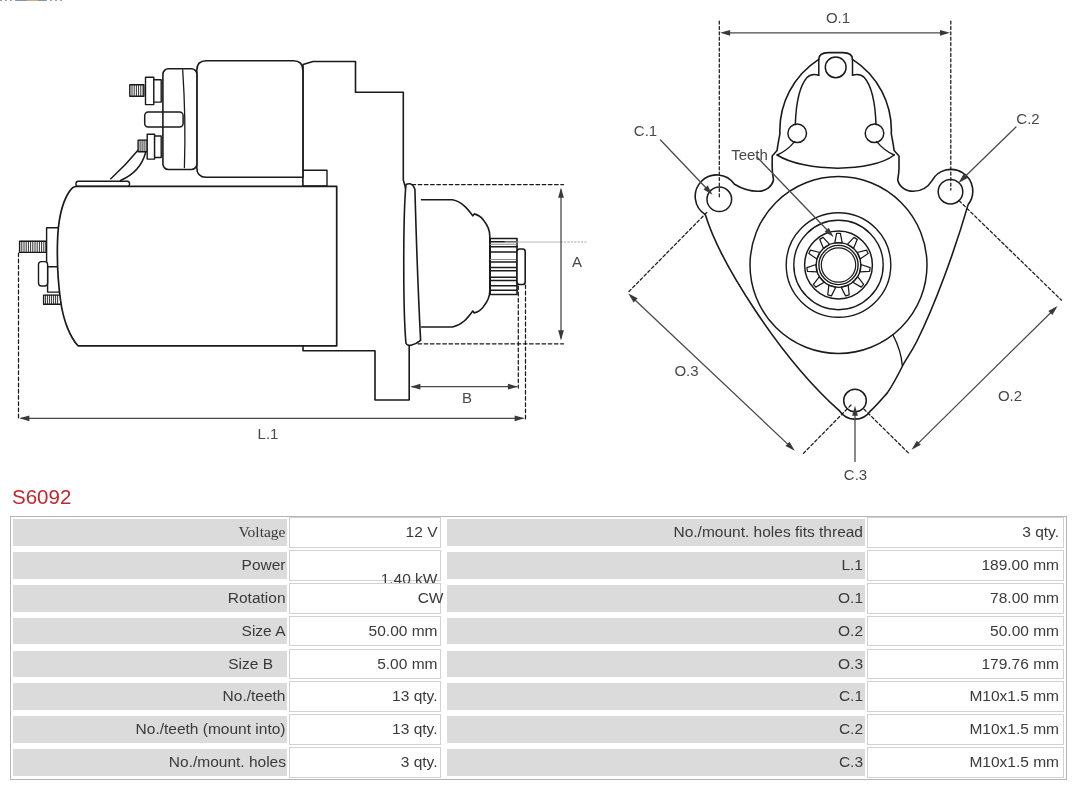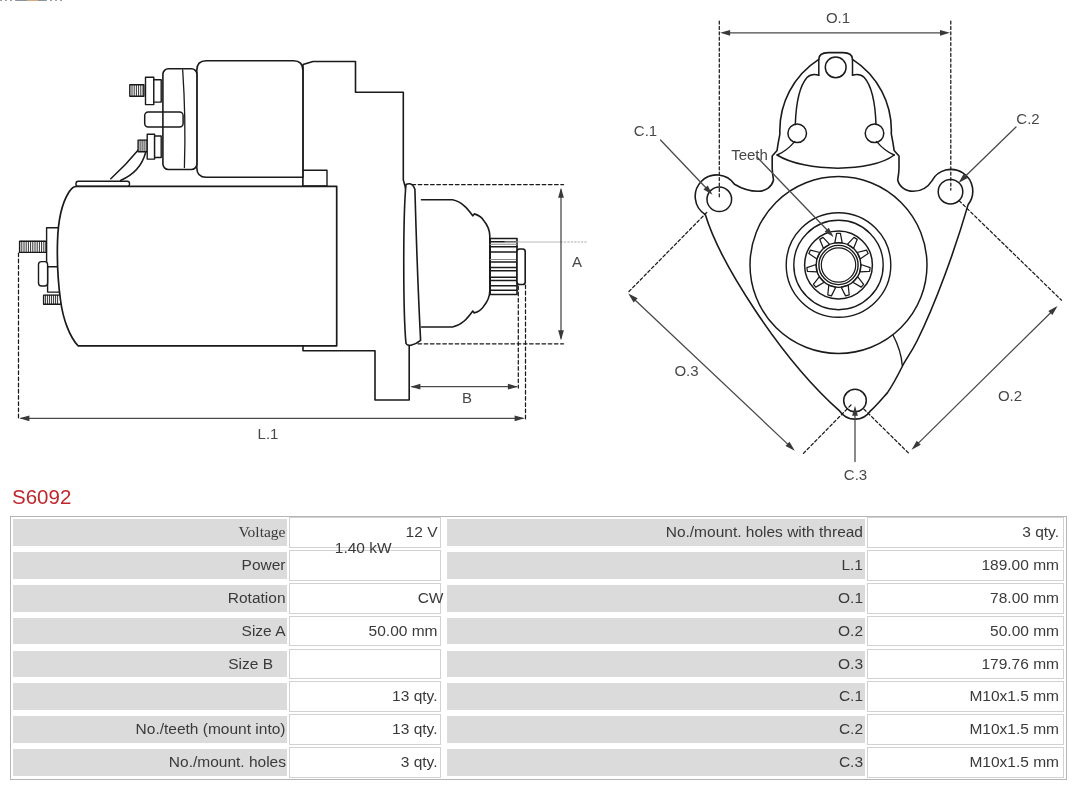--- a/index.html
+++ b/index.html
@@ -247,27 +247,27 @@
   </svg>
 
   <div style="position:absolute;left:12px;top:485px;color:#c0272d;font-size:20.5px;">S6092</div>
 
   <div style="position:absolute;left:10px;top:516px;width:1057px;height:264px;border:1px solid #b5b5b5;box-sizing:border-box;"></div>
   <div class="cellg" style="left:13px;top:519.0px;width:274px;height:26.9px;"></div>
   <div class="lt" style="left:13px;top:519.0px;width:272.5px;line-height:26.9px;font-family:Liberation Serif, serif;">Voltage</div>
   <div class="cellw" style="left:289px;top:517.0px;width:152px;height:30.9px;"></div>
   <div class="lt" style="left:289px;top:517.0px;width:148.5px;line-height:30.9px;">12 V</div>
   <div class="cellg" style="left:447px;top:519.0px;width:417.5px;height:26.9px;"></div>
-  <div class="lt" style="left:447px;top:519.0px;width:416px;line-height:26.9px;">No./mount. holes with thread</div>
+  <div class="lt" style="left:447px;top:519.0px;width:416px;line-height:26.9px;">No./mount. holes fits thread</div>
   <div class="cellw" style="left:866.5px;top:517.0px;width:197.5px;height:30.9px;"></div>
   <div class="lt" style="left:866.5px;top:517.0px;width:192.5px;line-height:30.9px;">3 qty.</div>
   <div class="cellg" style="left:13px;top:551.9px;width:274px;height:26.9px;"></div>
   <div class="lt" style="left:13px;top:551.9px;width:272.5px;line-height:26.9px;">Power</div>
   <div class="cellw" style="left:289px;top:549.9px;width:152px;height:30.9px;"></div>
-  <div class="lt" style="left:289px;top:533px;width:148.5px;line-height:30.9px;text-align:center;">1.40 kW</div>
+  <div class="lt" style="left:289px;top:564px;width:148.5px;line-height:30.9px;">1.40 kW</div>
   <div class="cellg" style="left:447px;top:551.9px;width:417.5px;height:26.9px;"></div>
   <div class="lt" style="left:447px;top:551.9px;width:416px;line-height:26.9px;">L.1</div>
   <div class="cellw" style="left:866.5px;top:549.9px;width:197.5px;height:30.9px;"></div>
   <div class="lt" style="left:866.5px;top:549.9px;width:192.5px;line-height:30.9px;">189.00 mm</div>
   <div class="cellg" style="left:13px;top:584.8px;width:274px;height:26.9px;"></div>
   <div class="lt" style="left:13px;top:584.8px;width:272.5px;line-height:26.9px;">Rotation</div>
   <div class="cellw" style="left:289px;top:582.8px;width:152px;height:30.9px;"></div>
   <div class="lt" style="left:289px;top:582.8px;width:148.5px;line-height:30.9px;margin-left:6px;">CW</div>
   <div class="cellg" style="left:447px;top:584.8px;width:417.5px;height:26.9px;"></div>
   <div class="lt" style="left:447px;top:584.8px;width:416px;line-height:26.9px;">O.1</div>
@@ -277,25 +277,27 @@
   <div class="lt" style="left:13px;top:617.6px;width:272.5px;line-height:26.9px;">Size A</div>
   <div class="cellw" style="left:289px;top:615.6px;width:152px;height:30.9px;"></div>
   <div class="lt" style="left:289px;top:615.6px;width:148.5px;line-height:30.9px;">50.00 mm</div>
   <div class="cellg" style="left:447px;top:617.6px;width:417.5px;height:26.9px;"></div>
   <div class="lt" style="left:447px;top:617.6px;width:416px;line-height:26.9px;">O.2</div>
   <div class="cellw" style="left:866.5px;top:615.6px;width:197.5px;height:30.9px;"></div>
   <div class="lt" style="left:866.5px;top:615.6px;width:192.5px;line-height:30.9px;">50.00 mm</div>
   <div class="cellg" style="left:13px;top:650.5px;width:274px;height:26.9px;"></div>
   <div class="lt" style="left:13px;top:650.5px;width:260px;line-height:26.9px;">Size B</div>
   <div class="cellw" style="left:289px;top:648.5px;width:152px;height:30.9px;"></div>
+  <div class="lt" style="left:289px;top:648.5px;width:148.5px;line-height:30.9px;">5.00 mm</div>
   <div class="cellg" style="left:447px;top:650.5px;width:417.5px;height:26.9px;"></div>
   <div class="lt" style="left:447px;top:650.5px;width:416px;line-height:26.9px;">O.3</div>
   <div class="cellw" style="left:866.5px;top:648.5px;width:197.5px;height:30.9px;"></div>
   <div class="lt" style="left:866.5px;top:648.5px;width:192.5px;line-height:30.9px;">179.76 mm</div>
   <div class="cellg" style="left:13px;top:683.4px;width:274px;height:26.9px;"></div>
+  <div class="lt" style="left:13px;top:683.4px;width:272.5px;line-height:26.9px;">No./teeth</div>
   <div class="cellw" style="left:289px;top:681.4px;width:152px;height:30.9px;"></div>
   <div class="lt" style="left:289px;top:681.4px;width:148.5px;line-height:30.9px;">13 qty.</div>
   <div class="cellg" style="left:447px;top:683.4px;width:417.5px;height:26.9px;"></div>
   <div class="lt" style="left:447px;top:683.4px;width:416px;line-height:26.9px;">C.1</div>
   <div class="cellw" style="left:866.5px;top:681.4px;width:197.5px;height:30.9px;"></div>
   <div class="lt" style="left:866.5px;top:681.4px;width:192.5px;line-height:30.9px;">M10x1.5 mm</div>
   <div class="cellg" style="left:13px;top:716.2px;width:274px;height:26.9px;"></div>
   <div class="lt" style="left:13px;top:716.2px;width:272.5px;line-height:26.9px;">No./teeth (mount into)</div>
   <div class="cellw" style="left:289px;top:714.2px;width:152px;height:30.9px;"></div>
   <div class="lt" style="left:289px;top:714.2px;width:148.5px;line-height:30.9px;">13 qty.</div>

